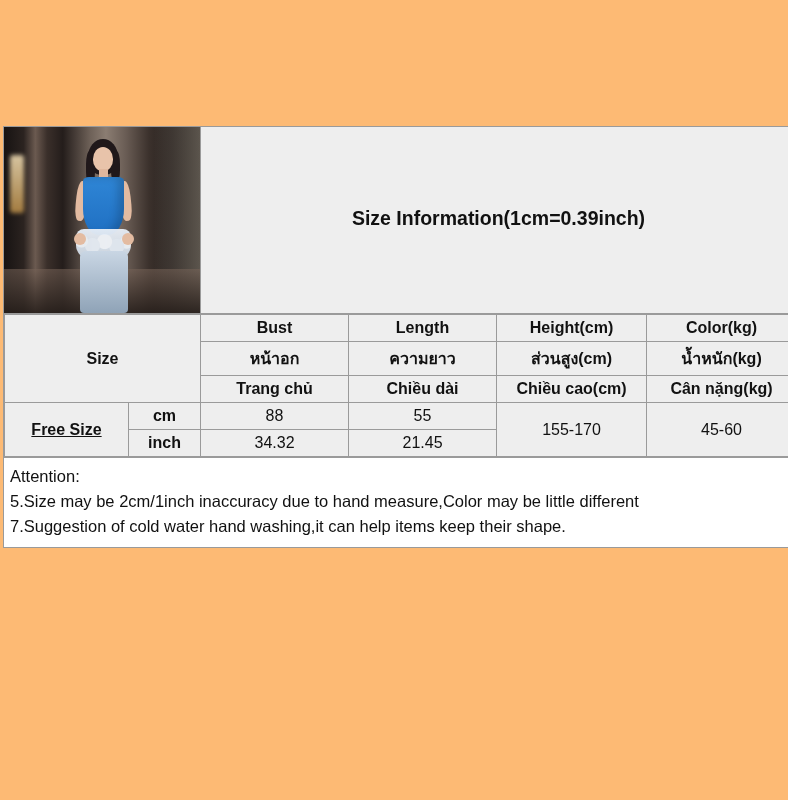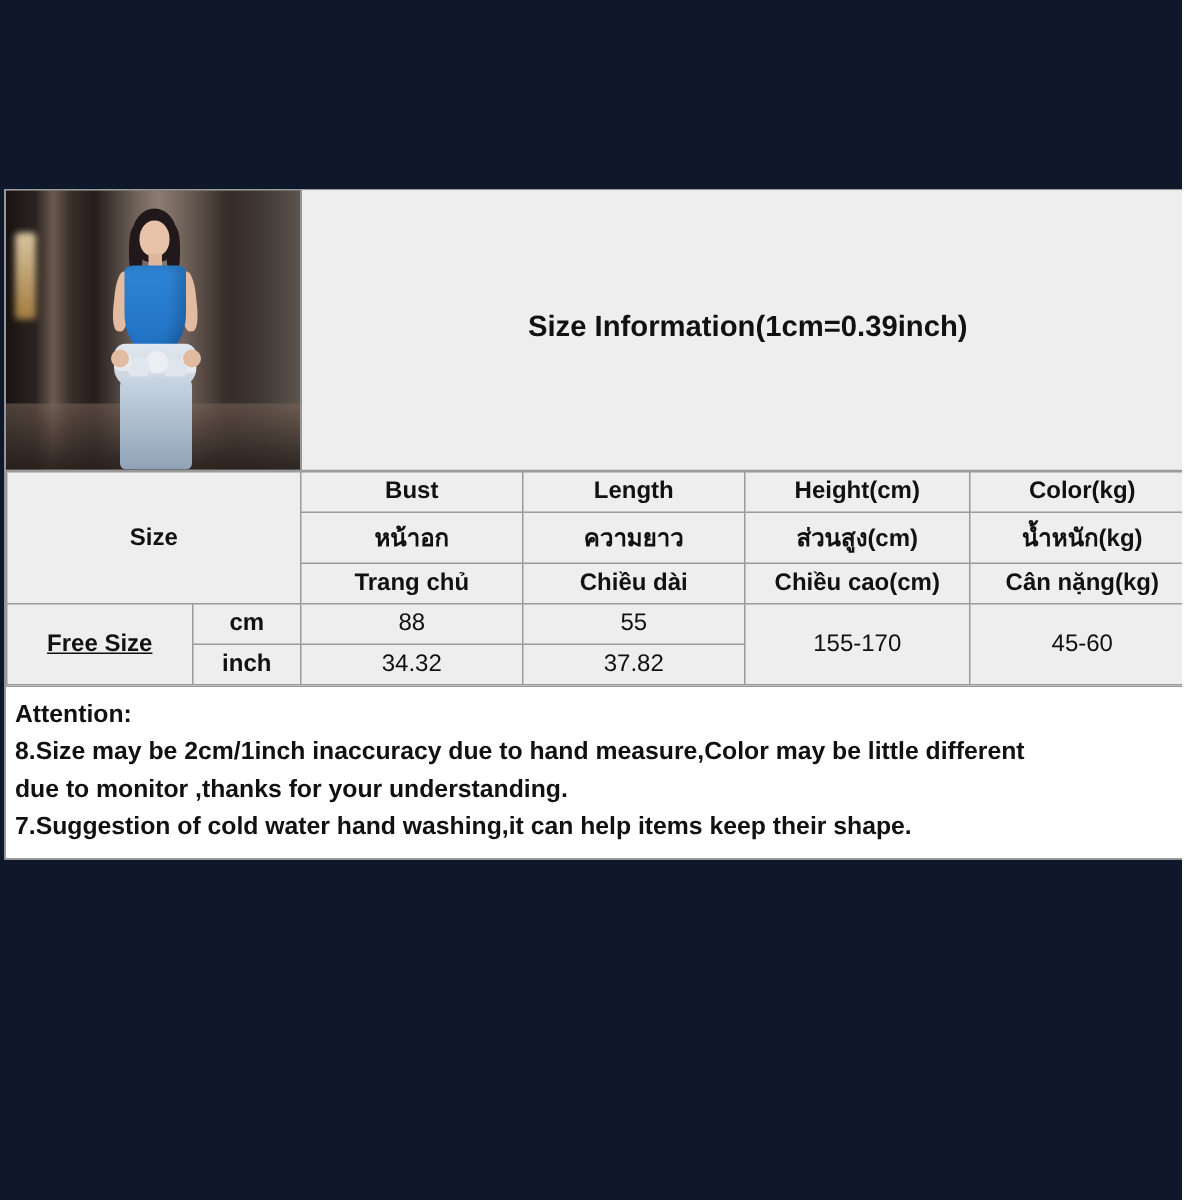--- a/index.html
+++ b/index.html
@@ -8,21 +8,21 @@
     background: #ffffff;
     width: 800px;
     height: 800px;
     font-family: "Liberation Sans", sans-serif;
   }
 
   #page {
     position: relative;
     width: 788px;
     height: 800px;
-    background: #0f172a;
+    background: #fdba74;
     overflow: hidden;
   }
 
   
   #chart-card {
     position: absolute;
     left: 3px;
     top: 126px;
     width: 794px;
     background: #ffffff;
@@ -290,21 +290,20 @@
     background: #ffffff;
     padding: 6px 6px 8px 6px;
     border-top: 1px solid #9a9a9a;
   }
   .attention p {
     margin: 0;
     font-size: 16.5px;
     color: #111111;
     line-height: 1.52;
     white-space: nowrap;
-    font-weight: bold;
   }
 </style>
 </head>
 <body>
 
 <div id="page">
 
   <div id="chart-card">
 
     <div class="header-row">
@@ -369,26 +368,25 @@
           <td class="freesize" rowspan="2">Free Size</td>
           <td class="unit">cm</td>
           <td class="value">88</td>
           <td class="value">55</td>
           <td class="range" rowspan="2">155-170</td>
           <td class="range" rowspan="2">45-60</td>
         </tr>
         <tr>
           <td class="unit">inch</td>
           <td class="value">34.32</td>
-          <td class="value">37.82</td>
+          <td class="value">21.45</td>
         </tr>
       </tbody>
     </table>
 
     <div class="attention">
       <p>Attention:</p>
-      <p>8.Size may be 2cm/1inch inaccuracy due to hand measure,Color may be little different</p>
-      <p>due to monitor ,thanks for your understanding.</p>
+      <p>5.Size may be 2cm/1inch inaccuracy due to hand measure,Color may be little different</p>
       <p>7.Suggestion of cold water hand washing,it can help items keep their shape.</p>
     </div>
 
   </div>
 </div>
 
 </body></html>

